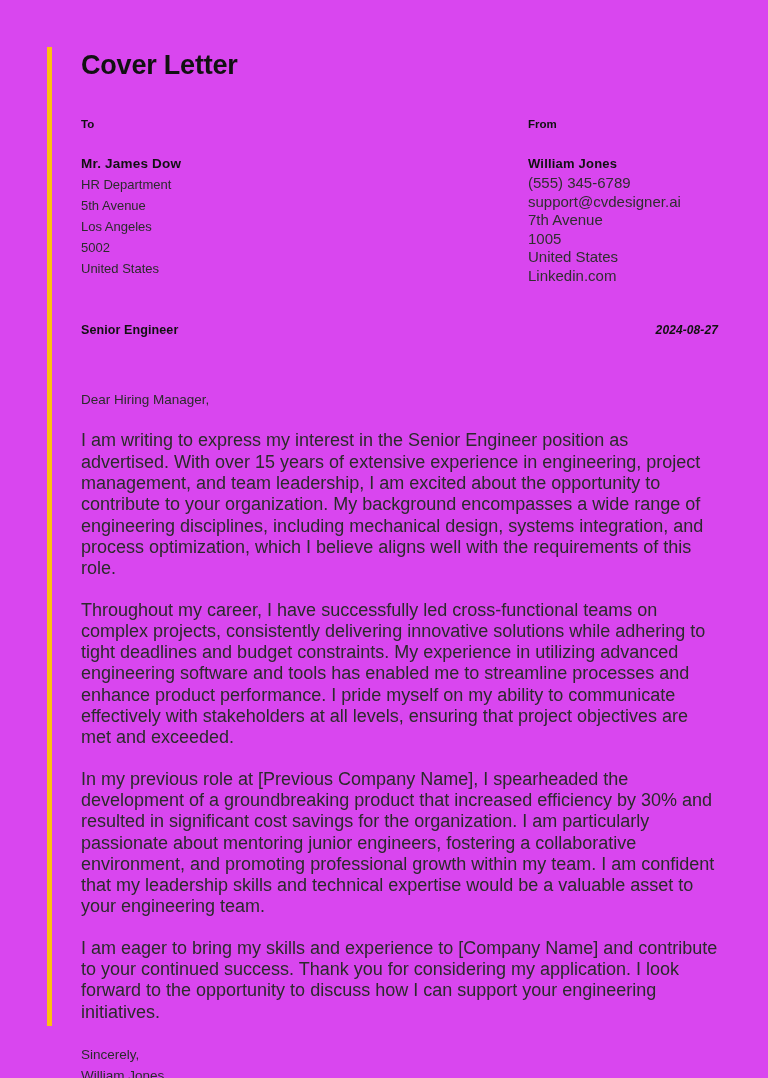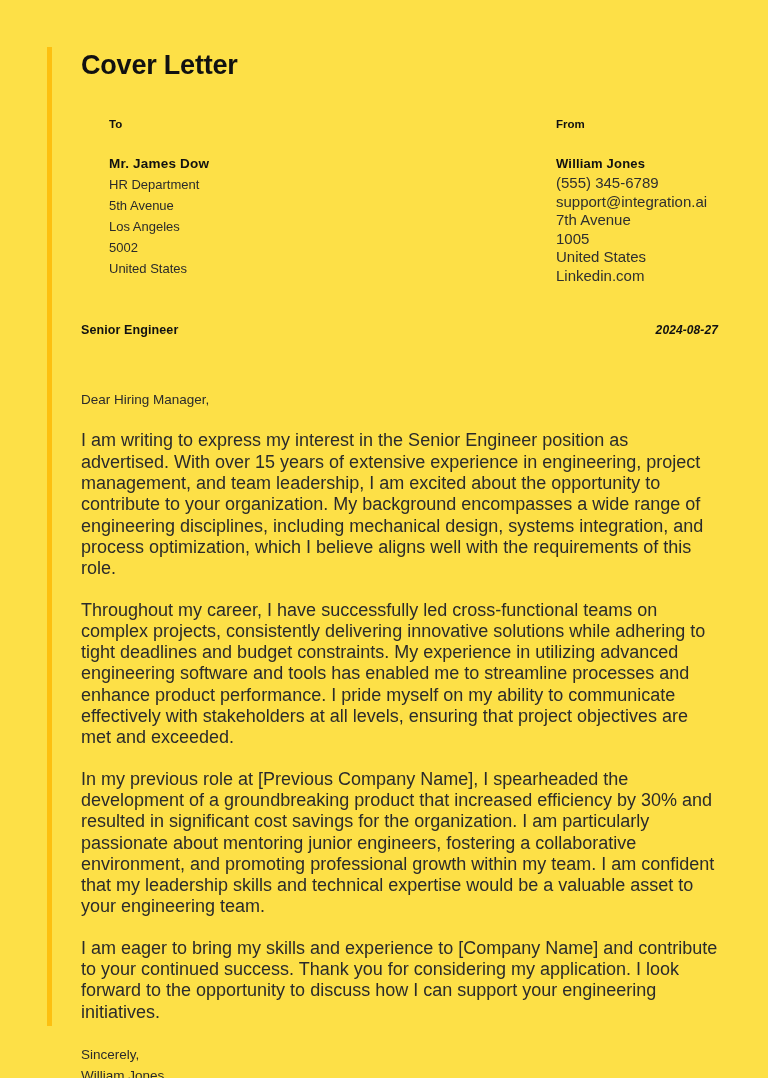--- a/index.html
+++ b/index.html
@@ -13,21 +13,21 @@
     position: relative;
     font-family: "Liberation Sans", sans-serif;
     color: #1a1a1a;
     -webkit-font-smoothing: antialiased;
   }
 
   .page {
     position: relative;
     width: 768px;
     height: 1078px;
-    background: #fde047;
+    background: #d946ef;
     overflow: hidden;
   }
 
   
   .accent-bar {
     position: absolute;
     left: 47px;
     top: 47px;
     width: 5px;
     height: 979px;
@@ -53,21 +53,20 @@
   }
 
   
   .address-row {
     display: flex;
     margin-top: 37px;
   }
   .col-to {
     width: 447px;
     flex: 0 0 447px;
-    margin-left: 28px;
   }
   .col-from {
     flex: 1 1 auto;
   }
 
   .col-label {
     font-size: 11.5px;
     font-weight: bold;
     color: #111111;
     line-height: 1.2;
@@ -173,21 +172,21 @@
         <div class="addr-line">5th Avenue</div>
         <div class="addr-line">Los Angeles</div>
         <div class="addr-line">5002</div>
         <div class="addr-line">United States</div>
       </div>
 
       <div class="col-from">
         <div class="col-label">From</div>
         <div class="party-name">William  Jones</div>
         <div class="addr-line">(555) 345-6789</div>
-        <div class="addr-line">support@integration.ai</div>
+        <div class="addr-line">support@cvdesigner.ai</div>
         <div class="addr-line">7th Avenue</div>
         <div class="addr-line">1005</div>
         <div class="addr-line">United States</div>
         <div class="addr-line">Linkedin.com</div>
       </div>
 
     </div>
 
     <div class="subject-row">
       <div class="subject-title">Senior Engineer</div>

